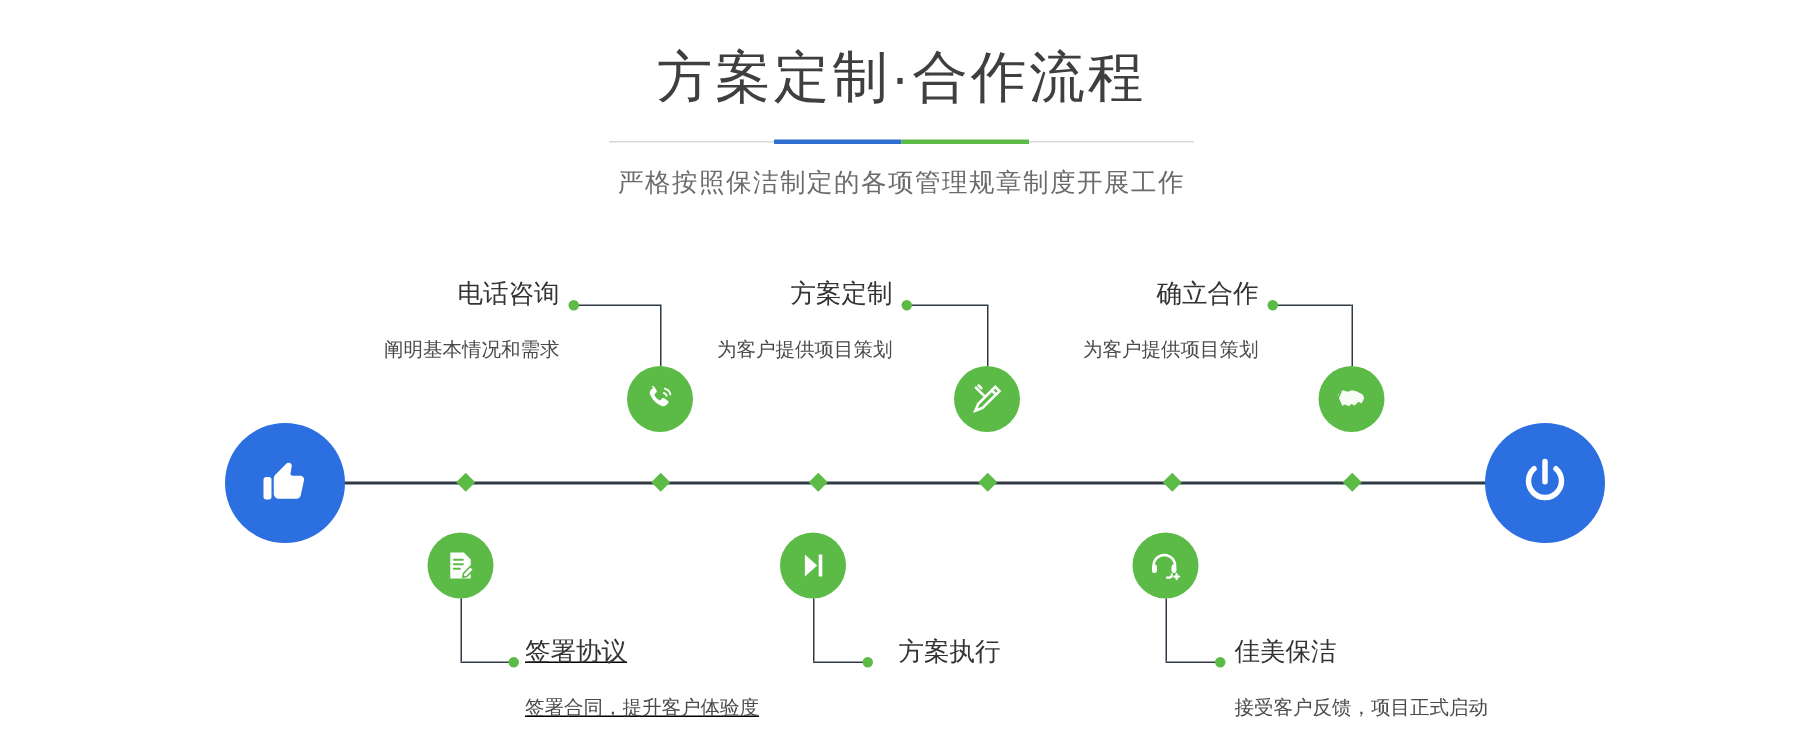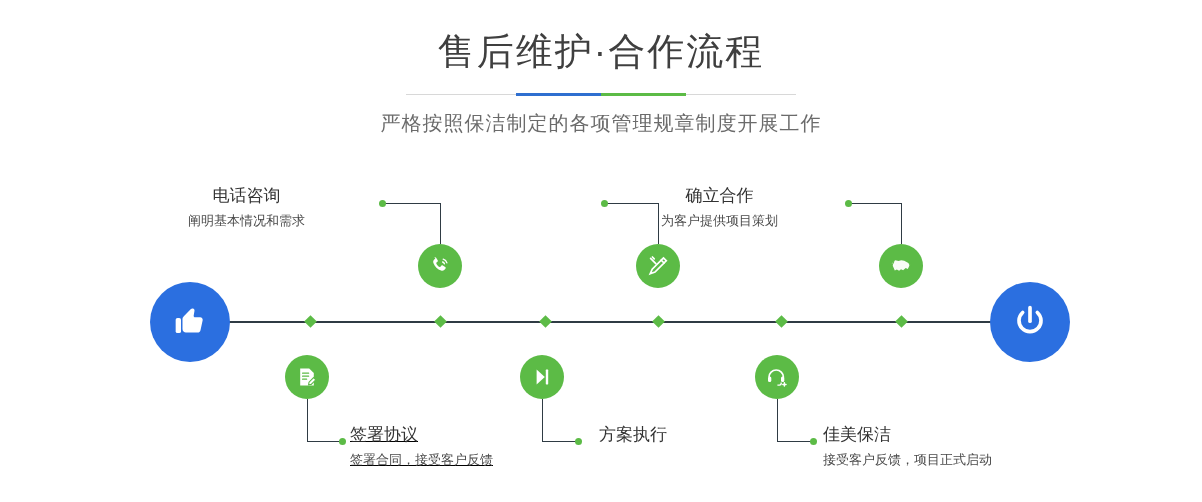--- a/index.html
+++ b/index.html
@@ -60,21 +60,21 @@
   .rule-green {
     position: absolute;
     left: 195px;
     top: 0;
     width: 85px;
     height: 3px;
     background: #5cbb46;
   }
   .subtitle {
     margin: 14px 0 0 0;
-    font-size: 20px;
+    font-size: 17px;
     color: #6b6b6b;
     letter-spacing: 1px;
   }
 
   
   .axis {
     position: absolute;
     left: 190px;
     top: 321px;
     width: 820px;
@@ -153,32 +153,32 @@
   }
   .label .l-title {
     font-size: 17px;
     color: #333333;
     line-height: 22px;
   }
   .label .l-desc {
     font-size: 13px;
     color: #4a4a4a;
     line-height: 20px;
-    margin-top: 4px;
-  }
-  .label.right-al { text-align: center; }
+    margin-top: 16px;
+  }
+  .label.right-al { text-align: right; }
   .label.left-al { text-align: left; }
 </style>
 </head>
 <body>
 
 <div id="canvas">
 
   <div class="header">
-    <h1 class="title">售后维护·合作流程</h1>
+    <h1 class="title">方案定制·合作流程</h1>
     <div class="title-rules">
       <div class="rule-base"></div>
       <div class="rule-blue"></div>
       <div class="rule-green"></div>
     </div>
     <p class="subtitle">严格按照保洁制定的各项管理规章制度开展工作</p>
   </div>
 
   <div class="axis"></div>
 
@@ -230,36 +230,40 @@
         <path d="M7.6 8.2h6M7.6 11.2h6M7.6 14.2h4" stroke="#5cbb46" stroke-width="1.3" stroke-linecap="round"></path>
         <path d="M18.6 12.6l2.2 2.2-4.6 4.6-2.6.4.4-2.6z" fill="#ffffff" stroke="#5cbb46" stroke-width="1.1"></path>
       </svg>
     </span>
   </div>
   <div class="vline" style="left:307px; top:399px; height:42px;"></div>
   <div class="hline" style="left:307px; top:441px; width:35px;"></div>
   <div class="dot" style="left:339px; top:438px;"></div>
   <div class="label left-al" style="left:350px; top:424px;text-decoration:underline;">
     <div class="l-title">签署协议</div>
-    <div class="l-desc">签署合同，接受客户反馈</div>
+    <div class="l-desc">签署合同，提升客户体验度</div>
   </div>
 
   <div class="node" style="left:636px; top:244px;">
     <span>
       <svg width="24" height="24" viewBox="0 0 24 24" fill="none" stroke="#ffffff" stroke-width="1.7" stroke-linecap="round" aria-hidden="true">
         <path d="M4.2 19.8L9 18l9-9-2.8-2.8-9 9z"></path>
         <path d="M15.2 6.2l2.3-2.3 2.8 2.8-2.3 2.3"></path>
         <path d="M4.6 4.4l5.2 5.2"></path>
         <path d="M6.4 3l1.8 1.8"></path>
       </svg>
     </span>
   </div>
   <div class="vline" style="left:658px; top:203px; height:41px;"></div>
   <div class="hline" style="left:604px; top:203px; width:54px;"></div>
   <div class="dot" style="left:601px; top:200px;"></div>
+  <div class="label right-al" style="left:350px; top:185px; width:245px;">
+    <div class="l-title">方案定制</div>
+    <div class="l-desc">为客户提供项目策划</div>
+  </div>
 
   <div class="node" style="left:520px; top:355px;">
     <span>
       <svg width="24" height="24" viewBox="0 0 24 24" fill="#ffffff" aria-hidden="true">
         <path d="M6.6 4.6l8.2 7.4-8.2 7.4z"></path>
         <rect x="15.8" y="4.6" width="2.4" height="14.8" rx="0.6"></rect>
       </svg>
     </span>
   </div>
   <div class="vline" style="left:542px; top:399px; height:42px;"></div>

